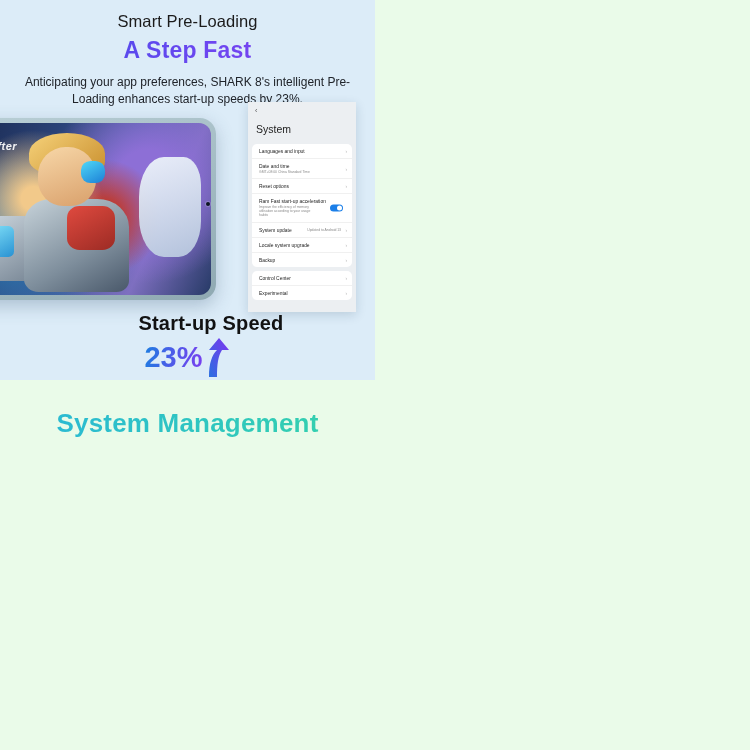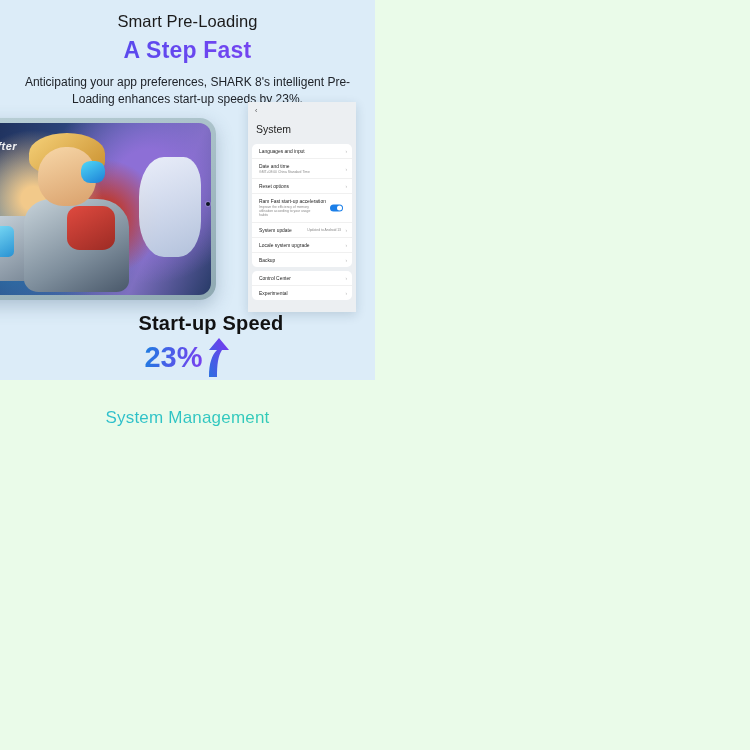--- a/index.html
+++ b/index.html
@@ -26,21 +26,21 @@
   }
   .h-main {
     text-align:center; font-size:23px; font-weight:bold; letter-spacing:.2px;
     background:linear-gradient(90deg,#3f4fe8 0%,#6b46f0 55%,#8a3df0 100%);
     -webkit-background-clip:text; background-clip:text; color:transparent;
   }
   .h-body {
     text-align:center; font-size:12px; color:#20242a; line-height:1.45; font-weight:400;
   }
   .grad-title {
-    text-align:center; font-size:17px; font-weight:normal; letter-spacing:.2px;
+    text-align:center; font-size:26px; font-weight:bold; letter-spacing:.2px;
     background:linear-gradient(90deg,#29b6d8 0%,#2fc6c0 55%,#35d3a8 100%);
     -webkit-background-clip:text; background-clip:text; color:transparent;
   }
 
   
   #gaming-phone {
     position:absolute; left:-34px; top:118px; width:250px; height:182px;
     background:linear-gradient(160deg,#b9cfd6,#8fa9b2); border-radius:16px; padding:5px 5px 5px 5px;
     box-shadow:0 6px 18px rgba(60,90,120,.30);
   }

